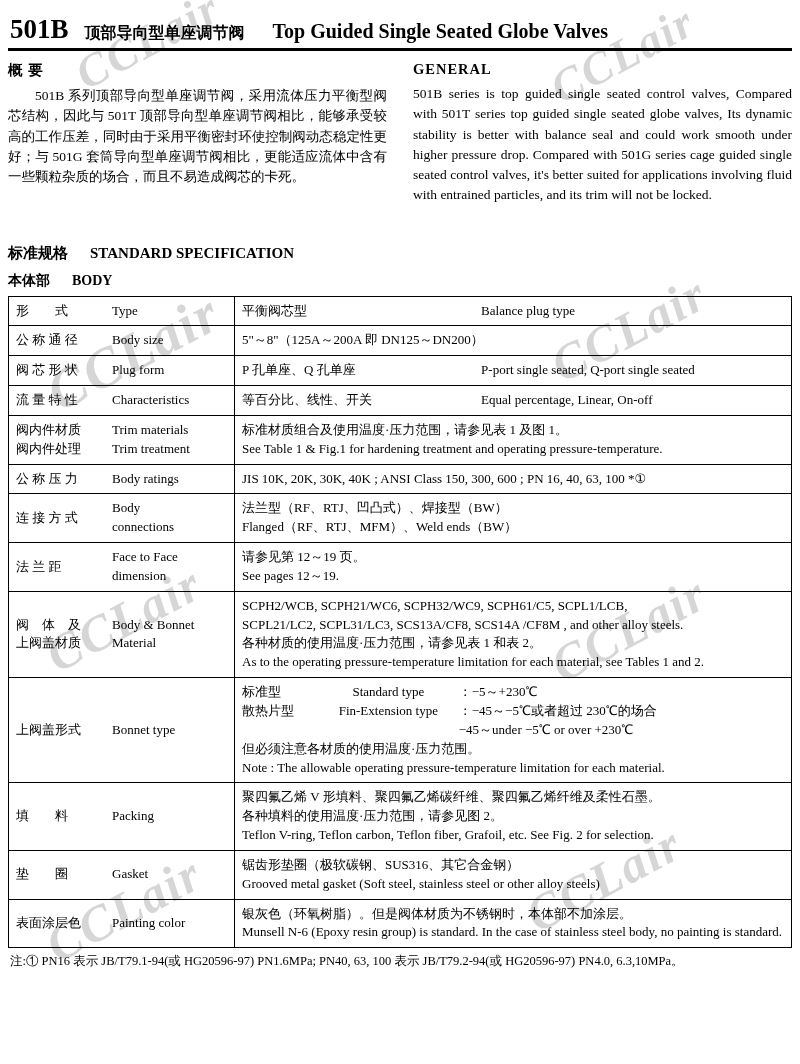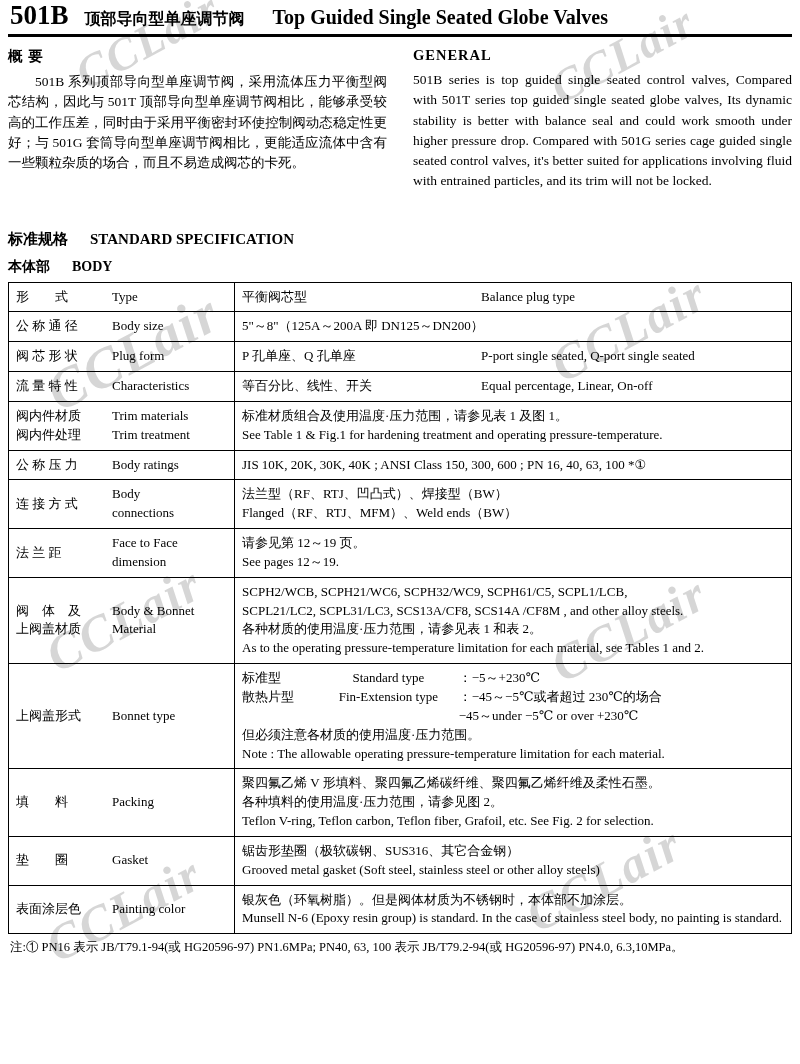--- a/index.html
+++ b/index.html
@@ -2,21 +2,21 @@
 <html><head>
 <meta charset="utf-8">
 <style>
   * { margin:0; padding:0; box-sizing:border-box; }
   html,body { background:#ffffff; }
   body {
     width:800px; min-height:1064px; margin:0 auto;
     font-family:"Liberation Serif","DejaVu Serif",serif;
     color:#000; position:relative; overflow:hidden;
   }
-  .page { position:relative; z-index:1; padding:0 8px 6px 8px; }
+  .page { position:relative; z-index:1; padding:14px 8px 6px 8px;font-family:Liberation Serif, serif; }
 
   
   .watermark {
     position:absolute; z-index:0; pointer-events:none;
     font-family:"Liberation Serif","DejaVu Serif",serif;
     font-weight:bold; font-style:italic; letter-spacing:2px;
     color:rgba(120,120,120,0.30);
     transform:rotate(-28deg);
   }
   .wm1{left:70px;  top:14px;  font-size:46px;}

